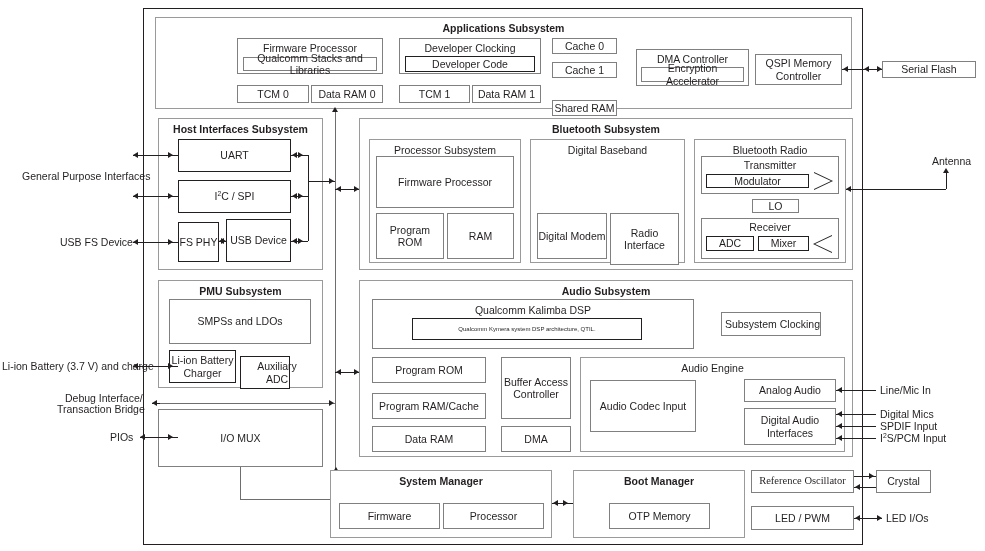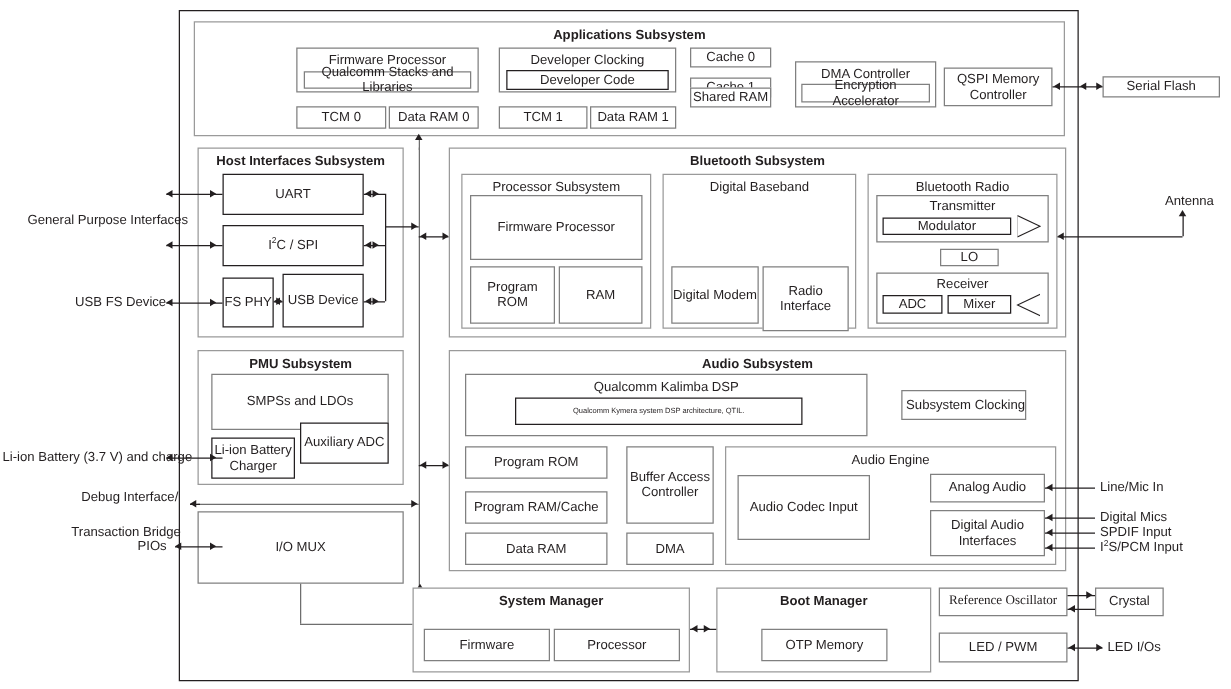--- a/index.html
+++ b/index.html
@@ -79,21 +79,21 @@
   <div class="box" style="left:472px;top:85px;width:69px;height:18px;">
       <span>Data RAM 1</span>
     </div>
 
   <div class="box" style="left:552px;top:38px;width:65px;height:16px;">
       <span>Cache 0</span>
     </div>
   <div class="box" style="left:552px;top:62px;width:65px;height:16px;">
       <span>Cache 1</span>
     </div>
-  <div class="box" style="left:552px;top:70px;width:65px;height:16px;">
+  <div class="box" style="left:552px;top:100px;width:65px;height:16px;">
       <span>Shared RAM</span>
     </div>
 
   <div class="box" style="left:636px;top:49px;width:113px;height:37px;">
     <span style="position:absolute;top:3px;left:0;right:0;">DMA Controller</span>
   </div>
   <div class="box" style="left:641px;top:67px;width:103px;height:15px;">
       <span class="">Encryption Accelerator</span>
     </div>
 
@@ -224,21 +224,21 @@
 
   <div class="grp" style="left:158px;top:280px;width:165px;height:108px;">
     <div class="grp-title b">PMU Subsystem</div>
   </div>
   <div class="box" style="left:169px;top:299px;width:142px;height:45px;">
       <span>SMPSs and LDOs</span>
     </div>
   <div class="box dark" style="left:169px;top:350px;width:67px;height:33px;">
       <span>Li-ion Battery Charger</span>
     </div>
-  <div class="box dark" style="left:240px;top:338px;width:71px;height:33px;">
+  <div class="box dark" style="left:240px;top:356px;width:50px;height:33px;padding-left:24px;">
       <span>Auxiliary ADC</span>
     </div>
 
   <div class="box" style="left:158px;top:409px;width:165px;height:58px;">
       <span>I/O MUX</span>
     </div>
 
   <div class="vg" style="left:240px;top:467px;height:32px;"></div>
   <div class="hg" style="left:240px;top:499px;width:96px;"></div>
   <div class="v" style="left:336px;top:471px;height:28px;"></div>
@@ -363,21 +363,21 @@
   <div class="h" style="left:133px;top:242px;width:45px;"></div>
   <div class="ar l" style="left:133px;top:238.5px;"></div>
   <div class="ar rt" style="left:168px;top:238.5px;"></div>
 
   <div class="lbl r" style="left:2px;top:360px;">Li-ion Battery (3.7 V) and charge</div>
   <div class="h" style="left:133px;top:366px;width:45px;"></div>
   <div class="ar l" style="left:133px;top:362.5px;"></div>
   <div class="ar rt" style="left:168px;top:362.5px;"></div>
 
   <div class="lbl r" style="left:65px;top:392px;">Debug Interface/</div>
-  <div class="lbl r" style="left:57px;top:403px;margin-top:17px;">Transaction Bridge</div>
+  <div class="lbl r" style="left:57px;top:403px;">Transaction Bridge</div>
   <div class="h" style="left:152px;top:403px;width:8px;"></div>
   <div class="ar l" style="left:152px;top:399.5px;"></div>
 
   <div class="lbl r" style="left:110px;top:431px;">PIOs</div>
   <div class="h" style="left:140px;top:437px;width:38px;"></div>
   <div class="ar l" style="left:140px;top:433.5px;"></div>
   <div class="ar rt" style="left:168px;top:433.5px;"></div>
 
 </div>
 

